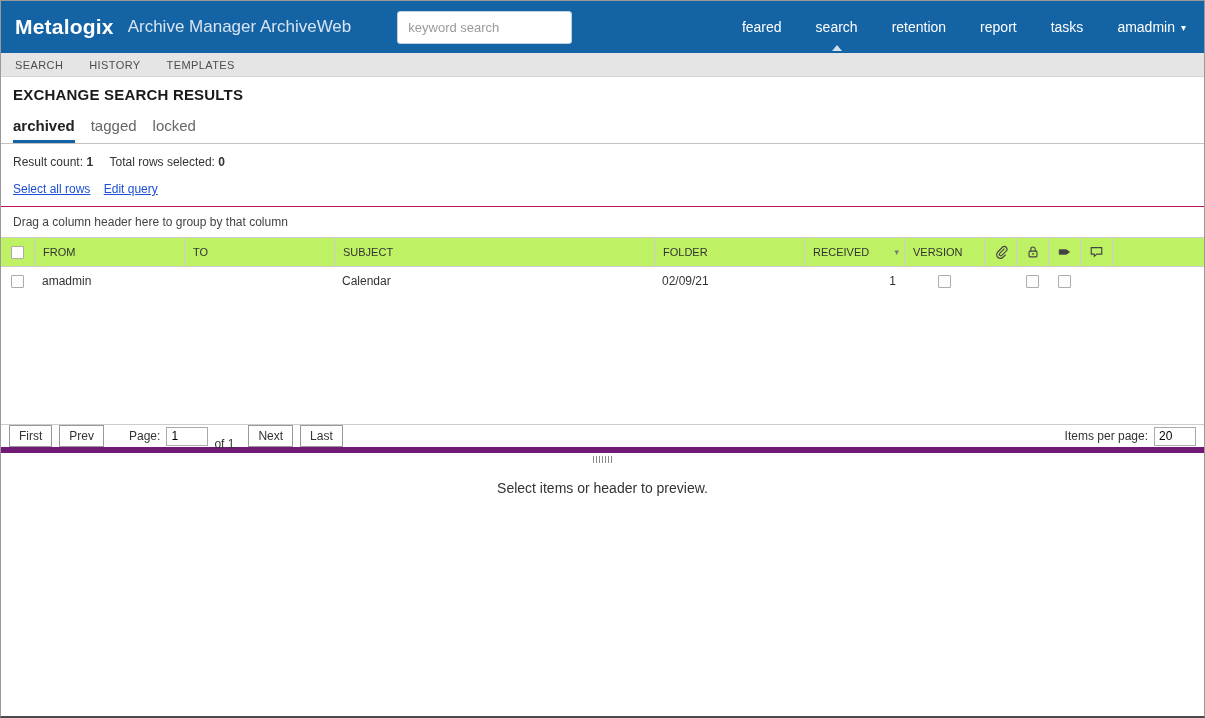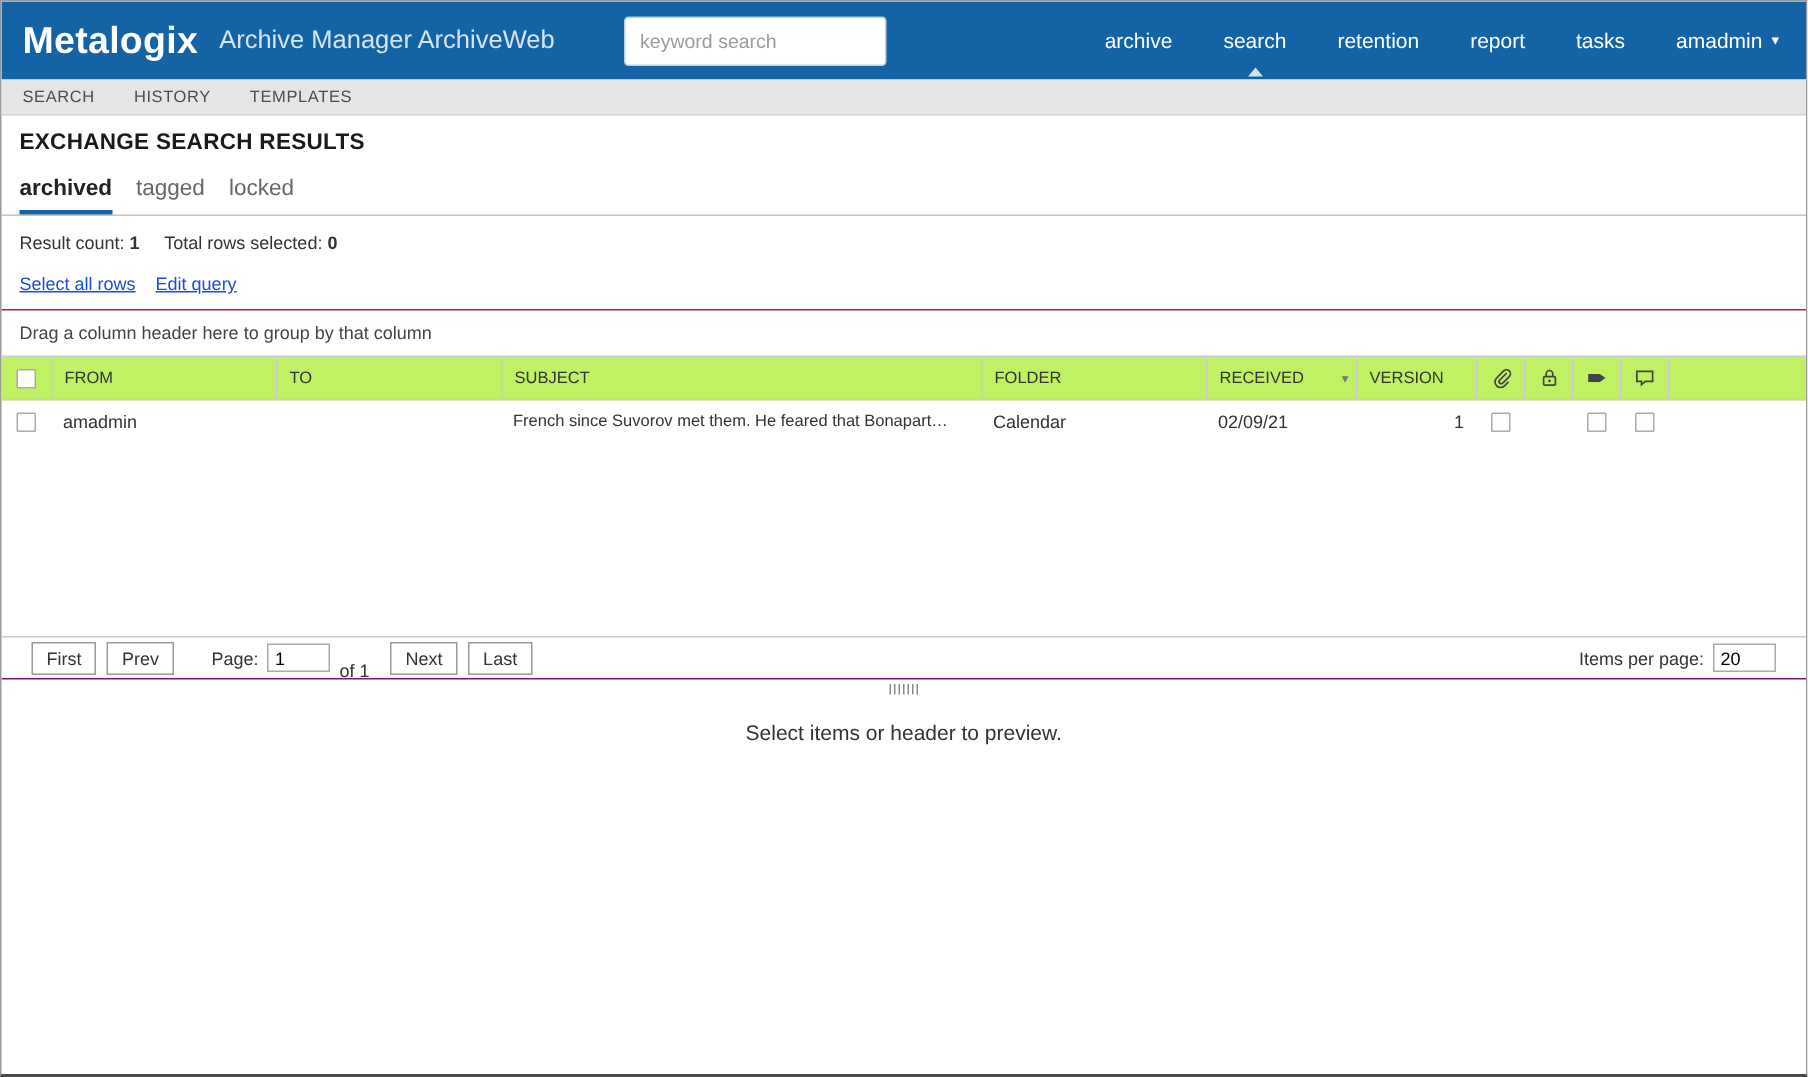--- a/index.html
+++ b/index.html
@@ -20,21 +20,21 @@
 
   
   .topbar {
     height: 52px;
     background: #1463a5;
     display: flex;
     align-items: center;
     padding: 0 18px 0 14px;
     color: #fff;
   }
-  .brand { font-size: 25px; font-weight: bold; letter-spacing: .2px; }
+  .brand { font-size: 21px; font-weight: bold; letter-spacing: .2px; }
   .product { font-size: 17px; font-weight: 400; color: #d7e4f0; margin-left: 14px; white-space: nowrap; }
   .kw-search {
     margin-left: 46px;
     width: 175px; height: 33px;
     border: 1px solid #bcd0e0; border-radius: 3px;
     padding: 0 10px; font-size: 13px;
     font-family: "Liberation Sans", sans-serif;
     color: #333; outline: none;
   }
   .kw-search::placeholder { color: #9a9a9a; }
@@ -124,23 +124,23 @@
     appearance: none; -webkit-appearance: none;
     width: 13px; height: 13px;
     border: 1px solid #ababab; background: #fdfdfd;
     border-radius: 1px; cursor: pointer; margin: 0;
   }
 
   .icon-svg { display: block; }
 
   
   .pagination {
-    border-top: 1px solid #ccc; border-bottom: 1px solid #701a75;
+    border-top: 1px solid #ccc; border-bottom: 6px solid #701a75;
     height: 29px; display: flex; align-items: center;
-    padding: 0 20px; font-size: 12px; color: #333;
+    padding: 0 8px; font-size: 12px; color: #333;
   }
   .pg-btn {
     font-family: "Liberation Sans", sans-serif;
     font-size: 12px; color: #333;
     background: #fff; border: 1px solid #999;
     padding: 3px 9px; margin-right: 7px; cursor: pointer;
   }
   .pg-label { margin: 0 6px 0 18px; }
   .pg-input {
     width: 42px; height: 19px; border: 1px solid #aaa;
@@ -165,21 +165,21 @@
 <body>
 
 <div class="page">
 
   <div class="topbar">
     <span class="brand">Metalogix</span>
     <span class="product">Archive Manager ArchiveWeb</span>
     <input class="kw-search" type="text" placeholder="keyword search" style="">
     <div class="topnav">
       <span class="topnav-item">
-        <span>archive</span>
+        <span>feared</span>
       </span>
       <span class="topnav-item">
         <span>search</span>
         <span class="active-arrow"></span>
       </span>
       <span class="topnav-item">
         <span>retention</span>
       </span>
       <span class="topnav-item">
         <span>report</span>
@@ -262,21 +262,20 @@
     <div class="th filler"></div>
   </div>
 
   <div class="tbody">
     <div class="grid-row">
       <div class="td cb-cell">
         <input type="checkbox" class="cb" style="">
       </div>
       <div class="td">amadmin</div>
       <div class="td"></div>
-      <div class="td subject">French since Suvorov met them. He feared that Bonapart…</div>
       <div class="td">Calendar</div>
       <div class="td">02/09/21</div>
       <div class="td version">1</div>
       <div class="td center">
         <input type="checkbox" class="cb" style="">
       </div>
       <div class="td center"></div>
       <div class="td center">
         <input type="checkbox" class="cb" style="">
       </div>

